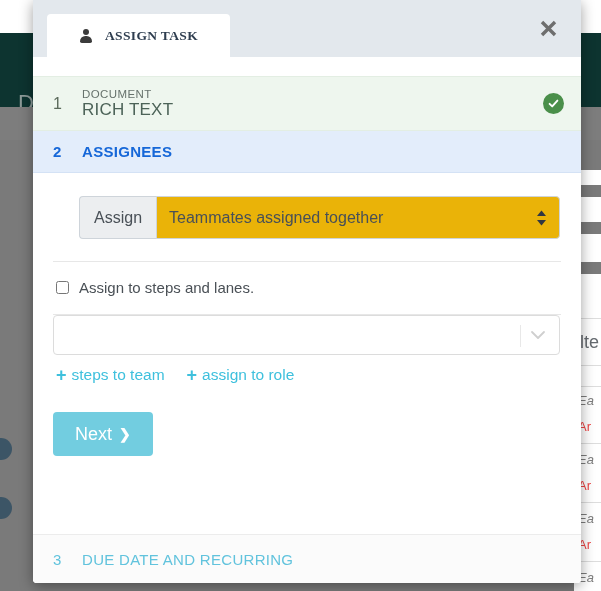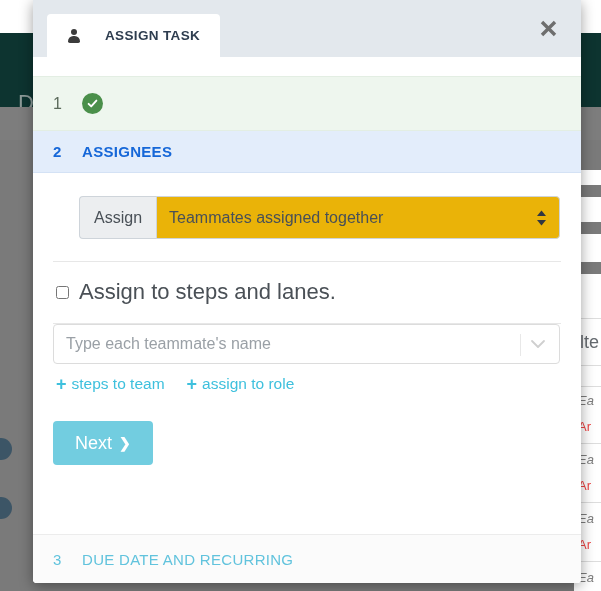--- a/index.html
+++ b/index.html
@@ -90,25 +90,26 @@
   #modal-header {
     position: relative;
     height: 57px;
     background: #e3e8ed;
     border-bottom: 1px solid #e3e8ed;
   }
   #tab-assign-task {
     position: absolute;
     left: 14px; top: 14px;
     height: 43px;
-    padding: 0 20px;
+    padding: 0 32px;
     background: #ffffff;
     border-radius: 4px 4px 0 0;
-    display: flex; align-items: center; gap: 25px;
-    cursor: pointer;
+    display: flex; align-items: center; gap: 13px;
+    cursor: pointer;
+    font-family: Liberation Serif, serif;
   }
   #tab-assign-task .label {
     font-size: 13.5px;
     font-weight: bold;
     letter-spacing: .35px;
     color: #2e3d4f;
     white-space: nowrap;
   }
   .person-icon {
     display: inline-block;
@@ -276,21 +277,21 @@
     gap: 10px;
     padding: 17px 0 18px 3px;
     cursor: pointer;
   }
   .checkbox-row input[type=checkbox] {
     width: 13px; height: 13px;
     margin: 0;
     cursor: pointer;
   }
   .checkbox-row .lbl {
-    font-size: 22px;
+    font-size: 15px;
     color: #4a5056;
   }
 
   #teammates-label {
     font-size: 16.5px;
     color: #4a5056;
     padding: 19px 0 9px 3px;
   }
 
   .tags-input {
@@ -409,20 +410,24 @@
         <path d="M3 3 L16 16 M16 3 L3 16" stroke="#6e6e6e" stroke-width="3.4" stroke-linecap="butt"></path>
       </svg>
     </div>
   </div>
 
   <div id="modal-body">
     <div id="white-gap"></div>
 
     <div class="step-row" id="step-1">
       <div class="num">1</div>
+      <div class="texts">
+        <div class="sub">DOCUMENT</div>
+        <div class="main">RICH TEXT</div>
+      </div>
       <div class="check-badge">
         <svg width="13" height="13" viewBox="0 0 13 13">
           <path d="M2.6 6.8 L5.2 9.4 L10.4 3.6" stroke="#ffffff" stroke-width="1.9" fill="none" stroke-linecap="round" stroke-linejoin="round"></path>
         </svg>
       </div>
     </div>
 
     <div class="step-row" id="step-2">
       <div class="num">2</div>
       <div class="main">ASSIGNEES</div>
@@ -449,21 +454,20 @@
 
       <label class="checkbox-row">
         <input type="checkbox" style="">
         <span class="lbl">Assign to steps and lanes.</span>
       </label>
 
       <div class="divider" style="margin-top:0;"></div>
 
 
       <div class="tags-input">
-        <span class="ph">Type each teammate's name</span>
         <span class="tags-sep"></span>
         <span class="tags-caret">
           <svg width="16" height="10" viewBox="0 0 16 10">
             <path d="M2 2 L8 8 L14 2" stroke="#cfcfcf" stroke-width="1.8" fill="none" stroke-linecap="round" stroke-linejoin="round"></path>
           </svg>
         </span>
       </div>
 
       <div class="assign-links">
         <span class="assign-link">

